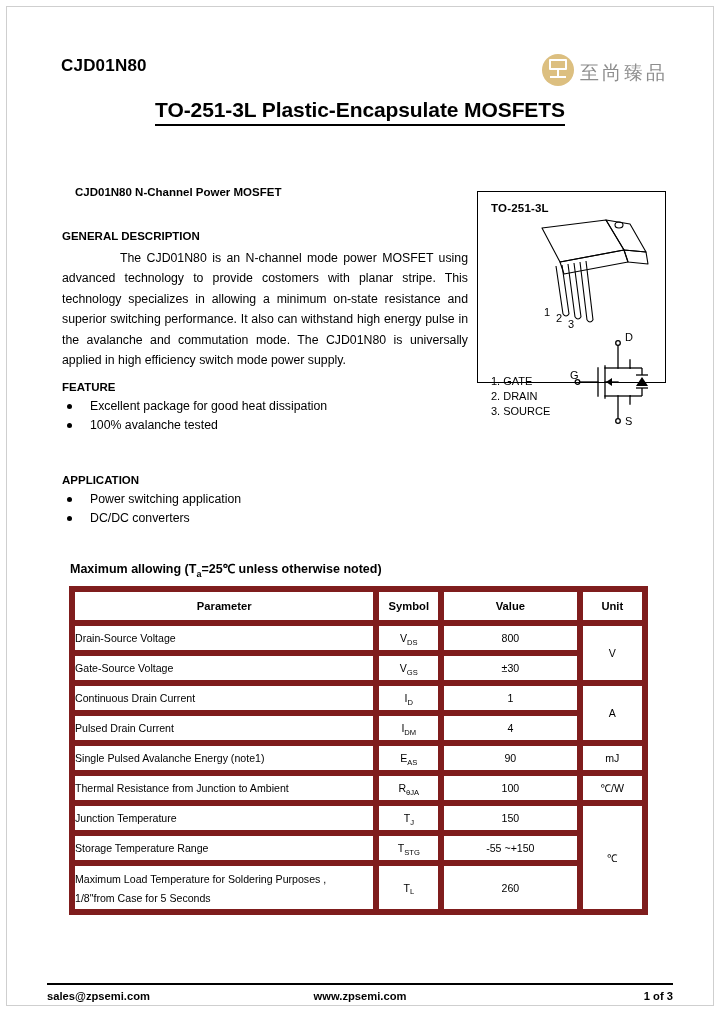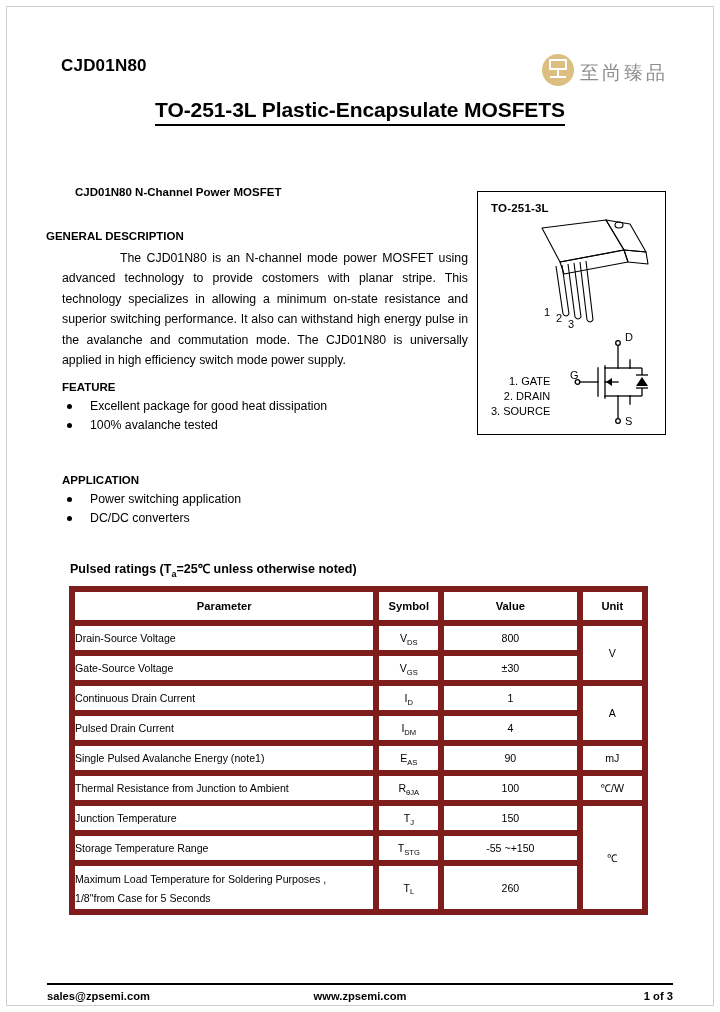--- a/index.html
+++ b/index.html
@@ -116,21 +116,21 @@
     font-weight: bold;
     white-space: nowrap;
     margin-left: 13px;
   }
   .sec-head {
     position: absolute;
     font-size: 11.5px;
     font-weight: bold;
     white-space: nowrap;
   }
-  #general-description-heading { left: 46px; top: 230px; text-align: right; }
+  #general-description-heading { left: 62px; top: 230px; text-align: right; }
   #feature-heading            { left: 62px; top: 381px; }
   #application-heading        { left: 62px; top: 474px; }
 
   .desc-body {
     position: absolute;
     left: 62px;
     top: 248px;
     width: 406px;
     font-size: 12.3px;
     line-height: 20.4px;
@@ -164,25 +164,24 @@
     border-radius: 50%;
     background: #000;
   }
 
   
   .pkg-box {
     position: absolute;
     left: 477px;
     top: 191px;
     width: 189px;
-    height: 244px;
+    height: 192px;
     border: 1.5px solid #000;
     box-sizing: border-box;
     background: #fff;
-    text-align: right;
   }
   .pkg-title {
     position: absolute;
     left: 13px;
     top: 10px;
     font-size: 11.5px;
     font-weight: bold;
     letter-spacing: 0.2px;
   }
   .pkg-drawing {
@@ -389,21 +388,21 @@
         <line x1="60" y1="66" x2="72" y2="66"></line>
       </g>
       <g font-family="Liberation Sans, sans-serif" font-size="11" fill="#000">
         <text x="55" y="11">D</text>
         <text x="0" y="49">G</text>
         <text x="55" y="95">S</text>
       </g>
     </svg>
   </div>
 
-  <div class="table-caption"><span>Pulsed ratings (T</span><span class="sub">a</span><span>=25℃ unless otherwise noted)</span></div>
+  <div class="table-caption"><span>Maximum allowing (T</span><span class="sub">a</span><span>=25℃ unless otherwise noted)</span></div>
 
   <table class="ratings">
     <thead>
       <tr>
         <th class="c-param">Parameter</th>
         <th class="c-symbol">Symbol</th>
         <th class="c-value">Value</th>
         <th class="c-unit">Unit</th>
       </tr>
     </thead>

